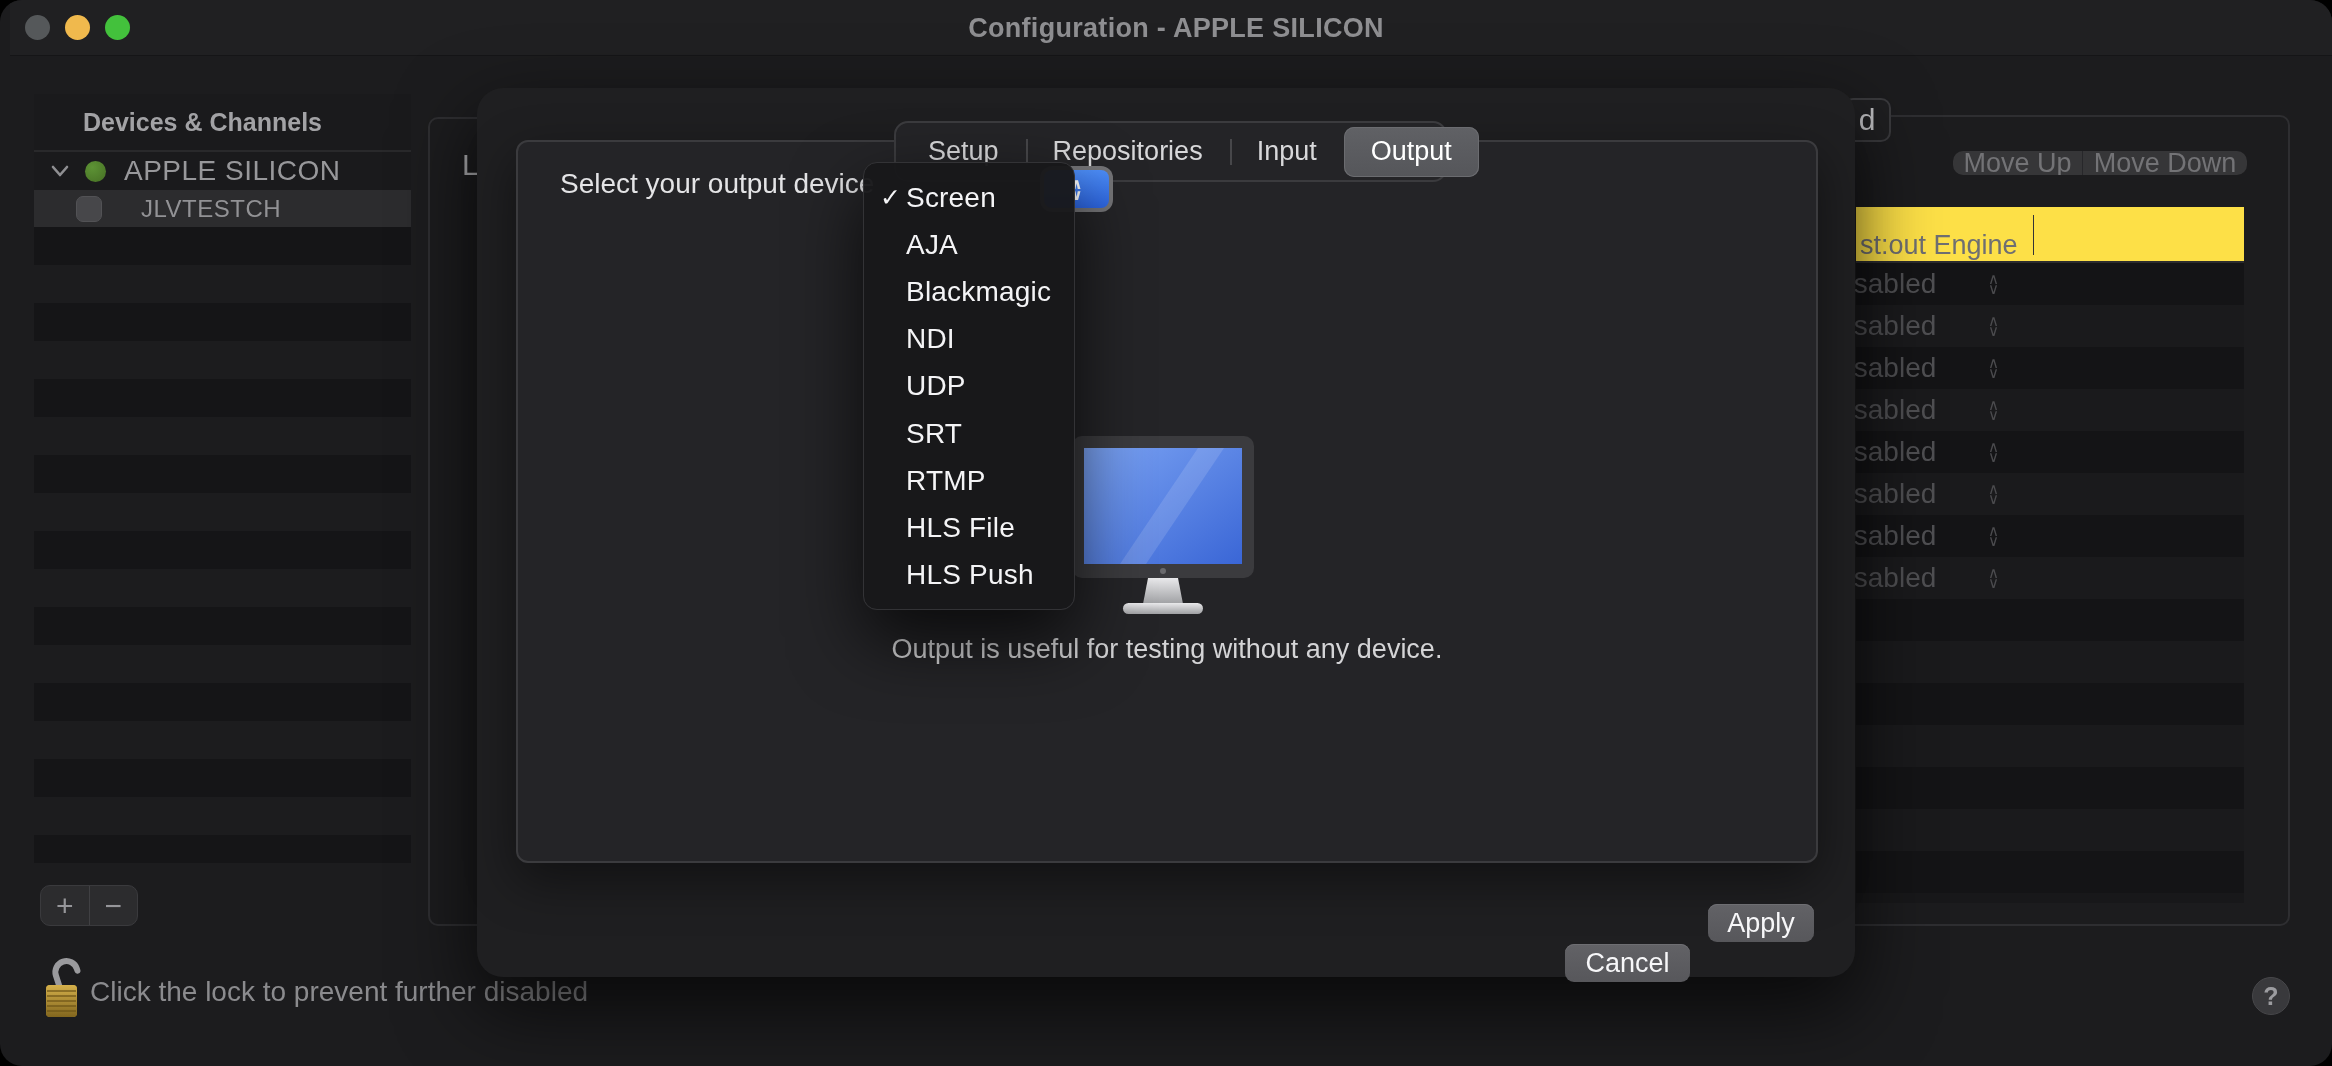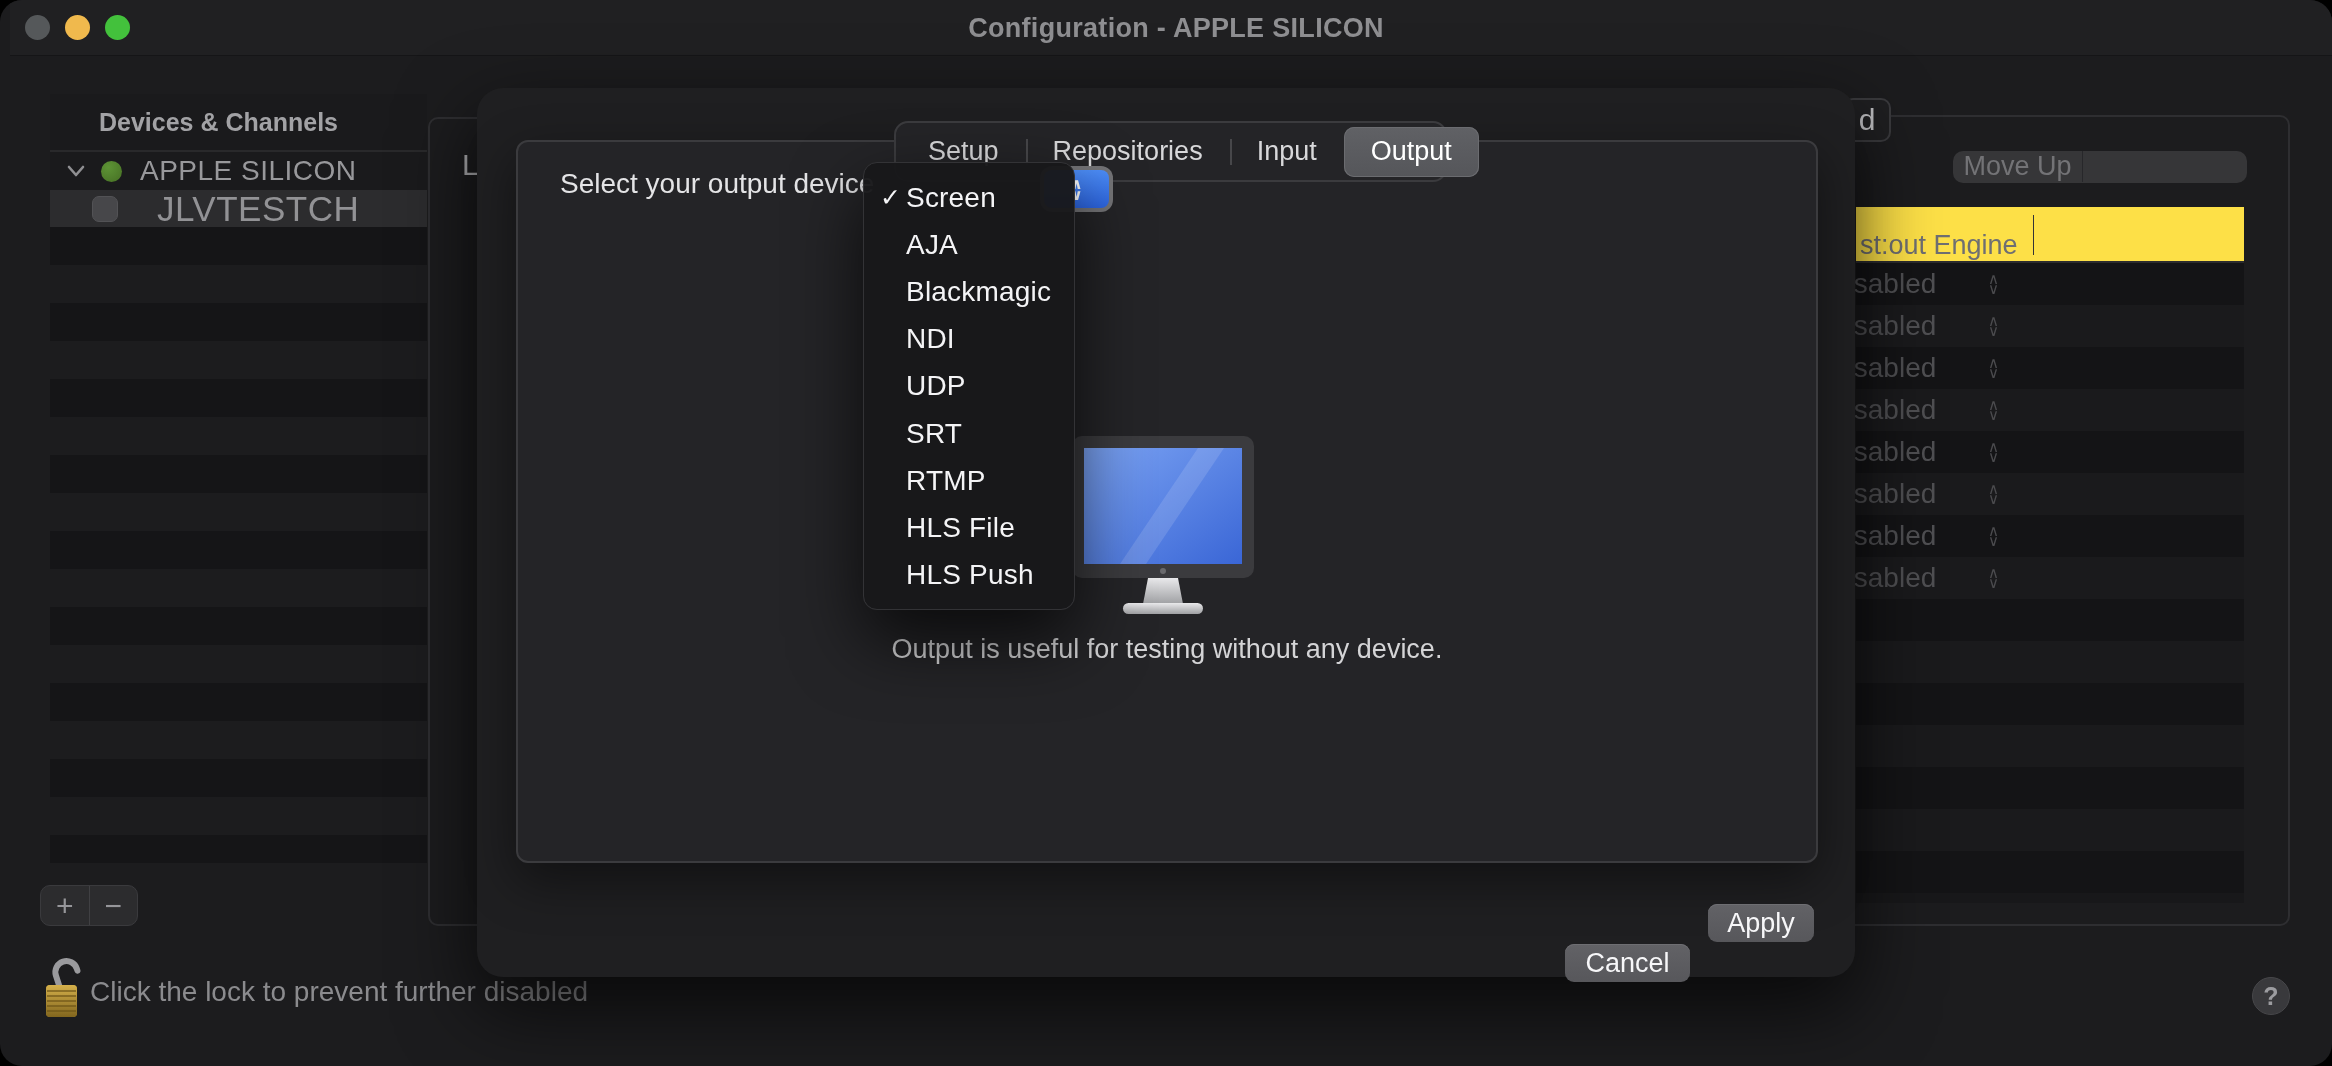--- a/index.html
+++ b/index.html
@@ -9,31 +9,31 @@
   
   .titlebar{position:absolute;left:10px;top:0;width:100%;height:56px;background:#202022;border-bottom:1px solid #151517;}
   .title{position:absolute;left:0;top:0;width:100%;height:56px;line-height:56px;text-align:center;
          font-size:27px;font-weight:bold;color:#8f8f92;letter-spacing:.3px;}
   .light{position:absolute;top:15px;width:25px;height:25px;border-radius:50%;}
   .light.close{left:15px;background:#55585a;}
   .light.min{left:55px;background:#f0b94d;}
   .light.zoom{left:95px;background:#43c13c;}
 
   
-  .sidebar{position:absolute;left:50px;top:94px;width:377px;height:769px;background:#22c55e;overflow:hidden;z-index:1;}
+  .sidebar{position:absolute;left:34px;top:94px;width:377px;height:769px;background:#22c55e;overflow:hidden;z-index:1;}
   .sb-header{height:58px;display:flex;align-items:center;padding-left:49px;font-size:25px;font-weight:600;color:#a2a2a5;
              border-bottom:2px solid #29292b;background:#1a1a1c;}
   .sb-device{height:38px;display:flex;align-items:center;background:#1a1a1c;}
   .sb-disclosure{width:26px;margin-left:13px;color:#8f8f92;display:flex;justify-content:center;}
   .sb-disclosure svg{width:20px;height:14px;}
   .status-dot{width:21px;height:21px;border-radius:50%;background:radial-gradient(circle at 35% 30%,#5d9335,#466f24);margin-left:12px;}
   .sb-device-label{margin-left:18px;font-size:28px;color:#98989b;letter-spacing:.5px;}
   .sb-channel{height:37px;display:flex;align-items:center;background:#2c2c2e;}
   .checkbox{width:26px;height:26px;border-radius:7px;background:#47474a;border:1px solid #525255;margin-left:42px;}
-  .sb-channel-label{margin-left:39px;font-size:35px;color:#929295;letter-spacing:.5px;}
+  .sb-channel-label{margin-left:39px;font-size:24px;color:#929295;letter-spacing:.5px;}
   .list-fill .frow{height:38px;}
   .list-fill .frow:nth-child(odd){background:#151517;}
   .list-fill .frow:nth-child(even){background:#1c1c1e;}
 
   
   .addremove{position:absolute;left:40px;top:885px;width:98px;height:41px;background:#2c2c2e;border:1px solid #3a3a3d;
              border-radius:10px;display:flex;z-index:1;}
   .ar-btn{flex:1;display:flex;align-items:center;justify-content:center;font-size:30px;color:#96969a;line-height:1;}
   .ar-btn:first-child{border-right:1px solid #404043;}
 
@@ -43,22 +43,22 @@
   .help-btn{position:absolute;left:2252px;top:977px;width:38px;height:38px;border-radius:50%;background:#39393c;
             border:1px solid #47474a;color:#9c9ca0;font-size:25px;font-weight:bold;display:flex;align-items:center;
             justify-content:center;z-index:1;}
 
   
   .groupbox-left{position:absolute;left:428px;top:117px;width:1000px;height:809px;border:2px solid #2e2e31;border-radius:10px;z-index:1;}
   .partial-L{position:absolute;left:462px;top:148px;font-size:30px;color:#ababae;z-index:1;}
   .groupbox-right{position:absolute;left:1500px;top:115px;width:790px;height:811px;border:2px solid #2e2e31;border-radius:10px;z-index:1;}
   .partial-tab{position:absolute;left:1843px;top:98px;width:48px;height:44px;background:#1f1f21;border:2px solid #3a3a3d;
                border-radius:10px;display:flex;align-items:center;justify-content:center;font-size:30px;color:#c0c0c3;z-index:1;}
-  .move-seg{position:absolute;left:1953px;top:151px;width:294px;height:32px;background:#363638;border-radius:10px;
-            display:flex;overflow:hidden;z-index:1;flex-direction:column;}
+  .move-seg{position:absolute;left:1953px;top:151px;width:294px;height:24px;background:#363638;border-radius:10px;
+            display:flex;overflow:hidden;z-index:1;}
   .move-btn{display:flex;align-items:center;justify-content:center;font-size:27px;color:#737376;}
   .move-btn.up{width:130px;border-right:1px solid #27272a;}
   .move-btn.down{width:164px;}
 
   .bg-table{position:absolute;left:1856px;top:207px;width:388px;height:696px;background:#18181a;z-index:1;}
   .bt-header{position:relative;height:56px;background:#fde047;border-bottom:2px solid #2c2c2e;display:flex;align-items:flex-end;}
   .bt-header-label{margin-left:4px;font-size:27px;color:#6f6f72;white-space:nowrap;}
   .bt-colsep{position:absolute;left:177px;top:8px;width:1px;height:40px;background:#333336;}
   .trow{position:relative;height:42px;display:flex;align-items:center;}
   .bt-rows .trow:nth-of-type(odd){background:#141416;}

